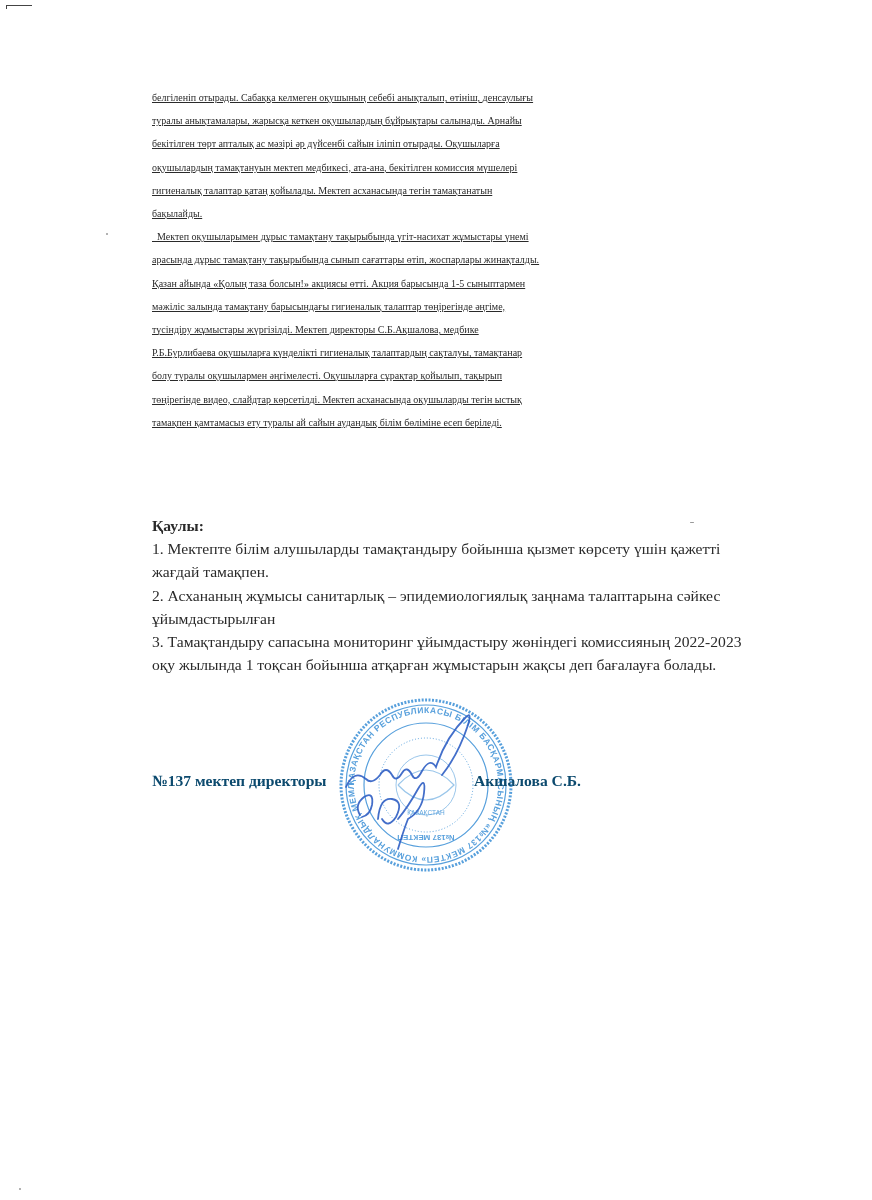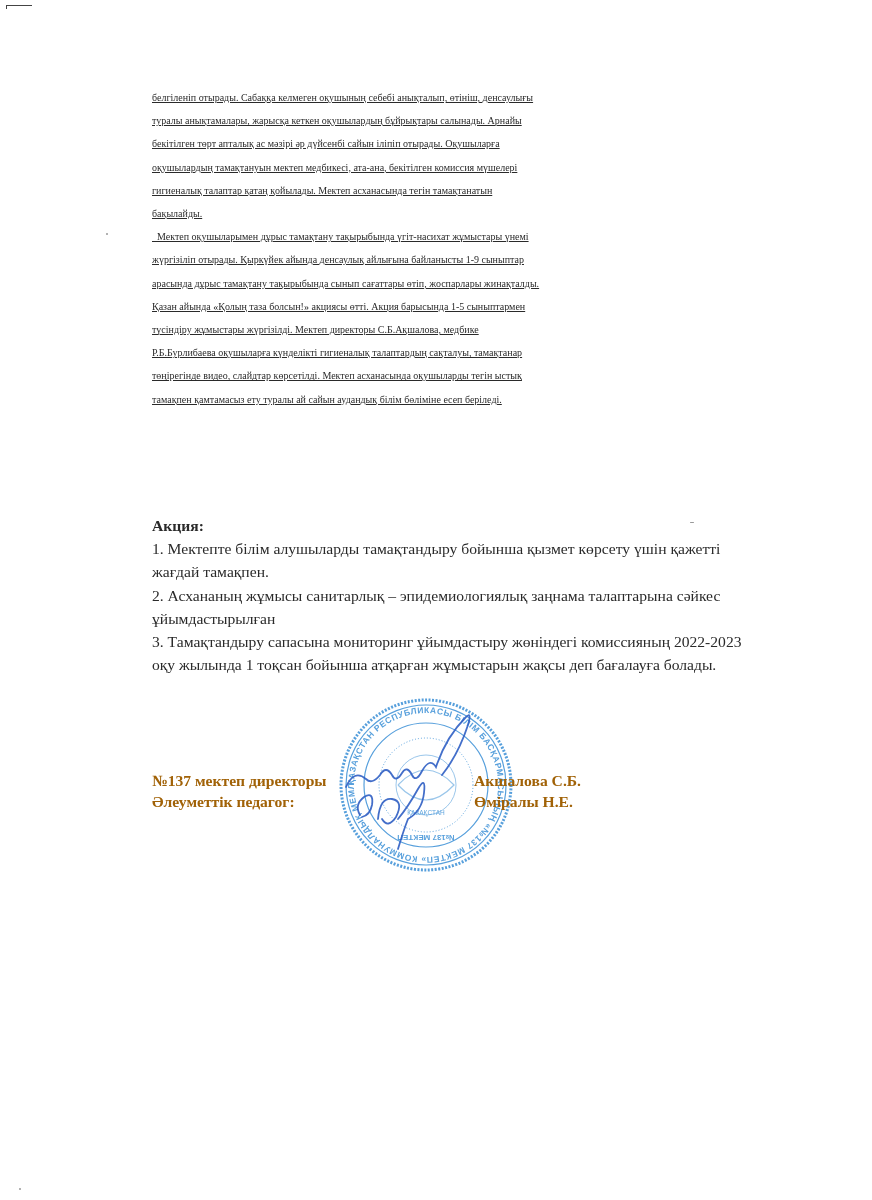--- a/index.html
+++ b/index.html
@@ -4,21 +4,21 @@
 <style>
   html, body { margin:0; padding:0; background:#ffffff; }
   body { width:872px; height:1200px; position:relative; overflow:hidden; font-family:"Liberation Serif", serif; color:#2a2a2a; }
   .corner-mark { position:absolute; left:6px; top:5px; width:26px; height:1px; background:#444; }
   .corner-mark::before { content:""; position:absolute; left:0; top:0; width:1px; height:4px; background:#444; }
   .speck { position:absolute; width:2px; height:2px; background:#999; border-radius:1px; }
   .body-text { position:absolute; left:152px; top:86px; width:680px; font-size:10px; line-height:23.2px;text-decoration:underline; }
   .line { white-space:nowrap; }
   .decision { position:absolute; left:152px; top:514px; width:680px; font-size:15.6px; line-height:23.2px; }
   .decision-title { font-weight:bold; }
-  .sig-block { position:absolute; left:152px; top:770px; font-size:15.6px; line-height:21px; font-weight:bold; color:#a16207; }
+  .sig-block { position:absolute; left:152px; top:770px; font-size:15.6px; line-height:21px; font-weight:bold; color:#0c4a6e; }
   .sig-row { position:relative; height:21px; width:560px; }
   .sig-role { position:absolute; left:0; }
   .sig-name { position:absolute; left:322px; }
   .stamp { position:absolute; left:338px; top:697px; width:176px; height:176px; }
 </style>
 </head>
 <body>
 
 <div class="corner-mark"></div>
 <div class="speck" style="left:106px;top:233px;"></div>
@@ -29,32 +29,33 @@
   <div>
     <div class="line">белгіленіп отырады. Сабаққа келмеген оқушының себебі анықталып, өтініш, денсаулығы</div>
     <div class="line">туралы анықтамалары, жарысқа кеткен оқушылардың бұйрықтары салынады. Арнайы</div>
     <div class="line">бекітілген төрт апталық  ас мәзірі  әр дүйсенбі сайын іліпіп отырады. Оқушыларға</div>
     <div class="line">оқушылардың тамақтануын  мектеп медбикесі, ата-ана, бекітілген комиссия мүшелері</div>
     <div class="line">гигиеналық талаптар қатаң қойылады. Мектеп асханасында тегін тамақтанатын</div>
     <div class="line">бақылайды.</div>
   </div>
   <div>
     <div class="line" style="white-space:pre">  Мектеп оқушыларымен дұрыс тамақтану тақырыбында үгіт-насихат жұмыстары үнемі</div>
-    <div class="line">жүргізіліп отырады. Қыркүйек  айында денсаулық айлығына байланысты  1-9 сыныптар</div>
     <div class="line">арасында дұрыс тамақтану тақырыбында сынып сағаттары өтіп, жоспарлары жинақталды.</div>
     <div class="line">Қазан айында «Қолың таза болсын!» акциясы өтті. Акция барысында 1-5 сыныптармен</div>
+    <div class="line">мәжіліс залында тамақтану барысындағы гигиеналық талаптар төңірегінде әңгіме,</div>
     <div class="line">түсіндіру жұмыстары жүргізілді. Мектеп директоры С.Б.Ақшалова, медбике</div>
     <div class="line">Р.Б.Бурлибаева оқушыларға күнделікті гигиеналық талаптардың сақталуы, тамақтанар</div>
+    <div class="line">болу туралы  оқушылармен әңгімелесті. Оқушыларға сұрақтар қойылып, тақырып</div>
     <div class="line">төңірегінде видео, слайдтар көрсетілді. Мектеп асханасында оқушыларды тегін ыстық</div>
     <div class="line">тамақпен қамтамасыз ету туралы ай сайын аудандық білім бөліміне есеп беріледі.</div>
   </div>
 </div>
 
 <div class="decision">
-  <div class="decision-title">Акция:</div>
+  <div class="decision-title">Қаулы:</div>
   <div class="line">1. Мектепте білім алушыларды тамақтандыру бойынша қызмет көрсету үшін қажетті</div>
   <div class="line">жағдай тамақпен.</div>
   <div class="line">2. Асхананың жұмысы санитарлық – эпидемиологиялық заңнама талаптарына сәйкес</div>
   <div class="line">ұйымдастырылған</div>
   <div class="line">3. Тамақтандыру сапасына мониторинг ұйымдастыру жөніндегі комиссияның 2022-2023</div>
   <div class="line">оқу жылында 1 тоқсан бойынша атқарған жұмыстарын жақсы деп бағалауға болады.</div>
 </div>
 
 <svg class="stamp" viewBox="0 0 176 176">
   <defs>
@@ -78,17 +79,13 @@
     <path d="M8 90 q8 -18 20 -8 q6 6 14 -4 q6 -10 12 0 q4 8 10 -2 q5 -8 10 2 q4 8 10 -4 q8 -14 14 -4 q10 -30 30 -50 q6 -6 2 8 q-10 30 -26 50"></path>
     <path d="M22 118 q-6 -10 4 -18 q10 -6 8 8 q-2 10 -10 12 M40 122 q2 -22 14 -20 q12 2 4 18 q-8 12 -14 2 M60 122 q10 -12 20 -30 q8 -14 6 4 q-2 18 -16 26 q-4 10 -10 30"></path>
   </g>
 </svg>
 
 <div class="sig-block">
   <div class="sig-row">
     <span class="sig-role">№137 мектеп директоры</span>
     <span class="sig-name">Акшалова С.Б.</span>
   </div>
-  <div class="sig-row">
-    <span class="sig-role">Әлеуметтік педагог:</span>
-    <span class="sig-name">Өміралы Н.Е.</span>
-  </div>
 </div>
 
 </body></html>

